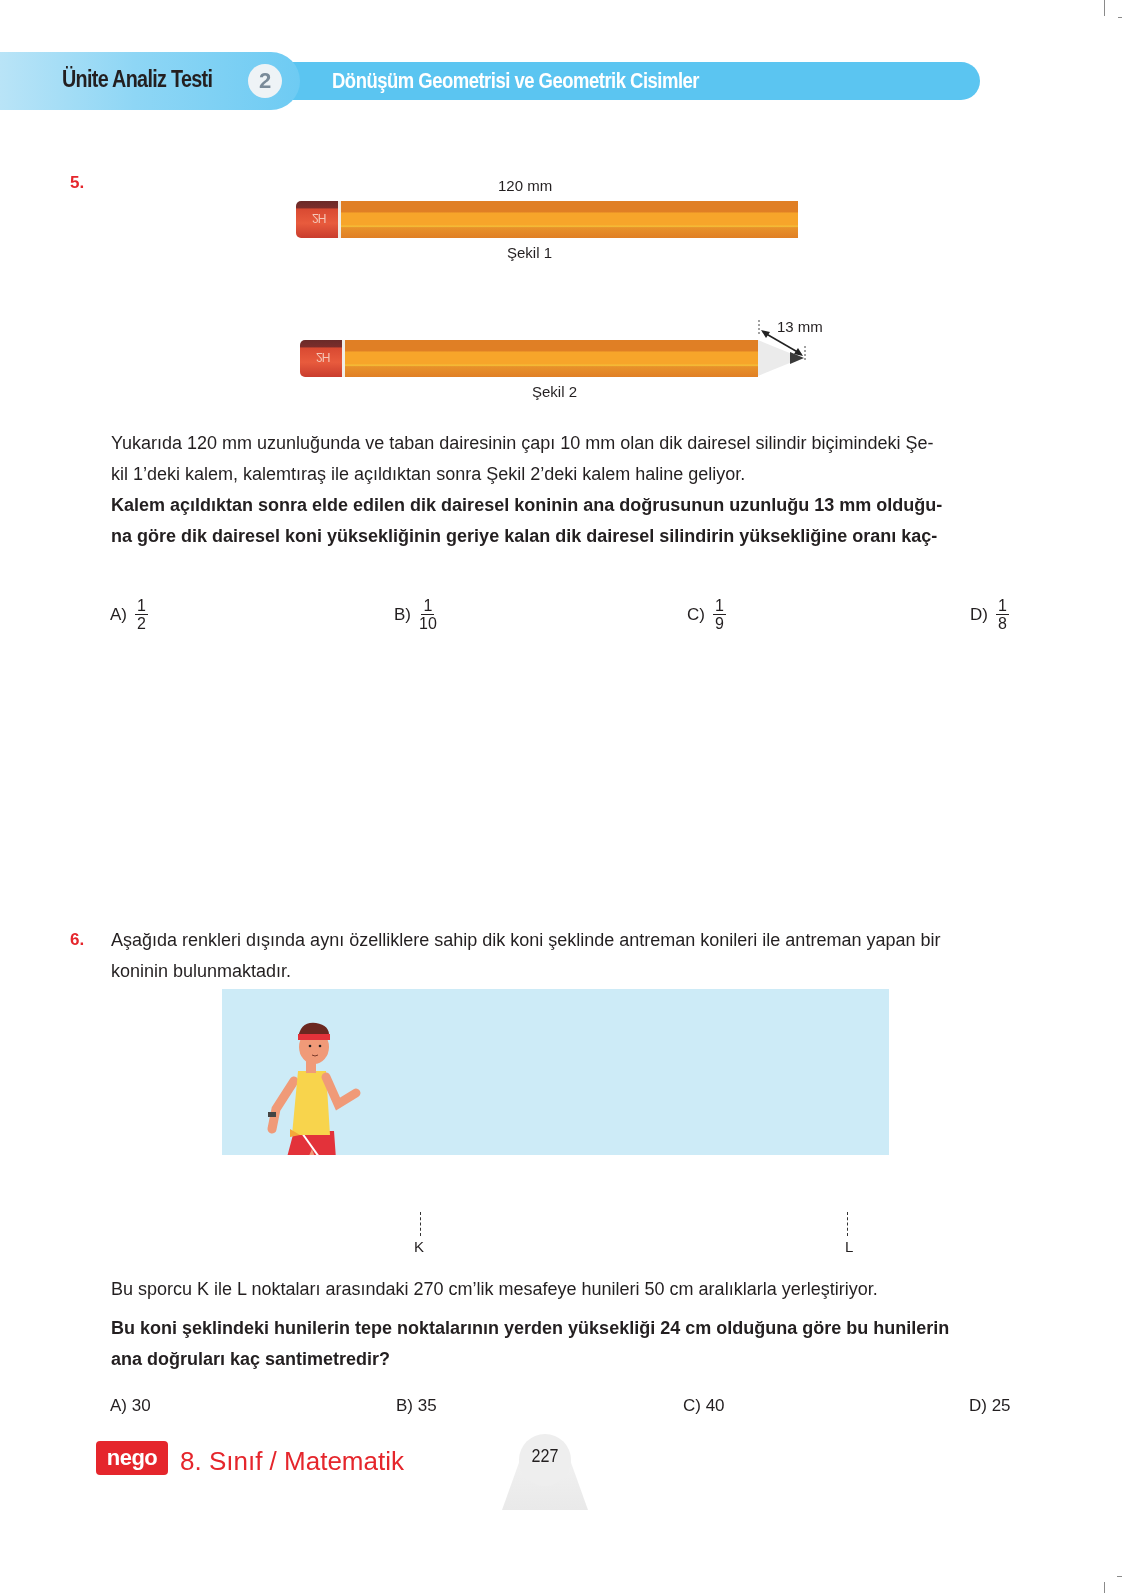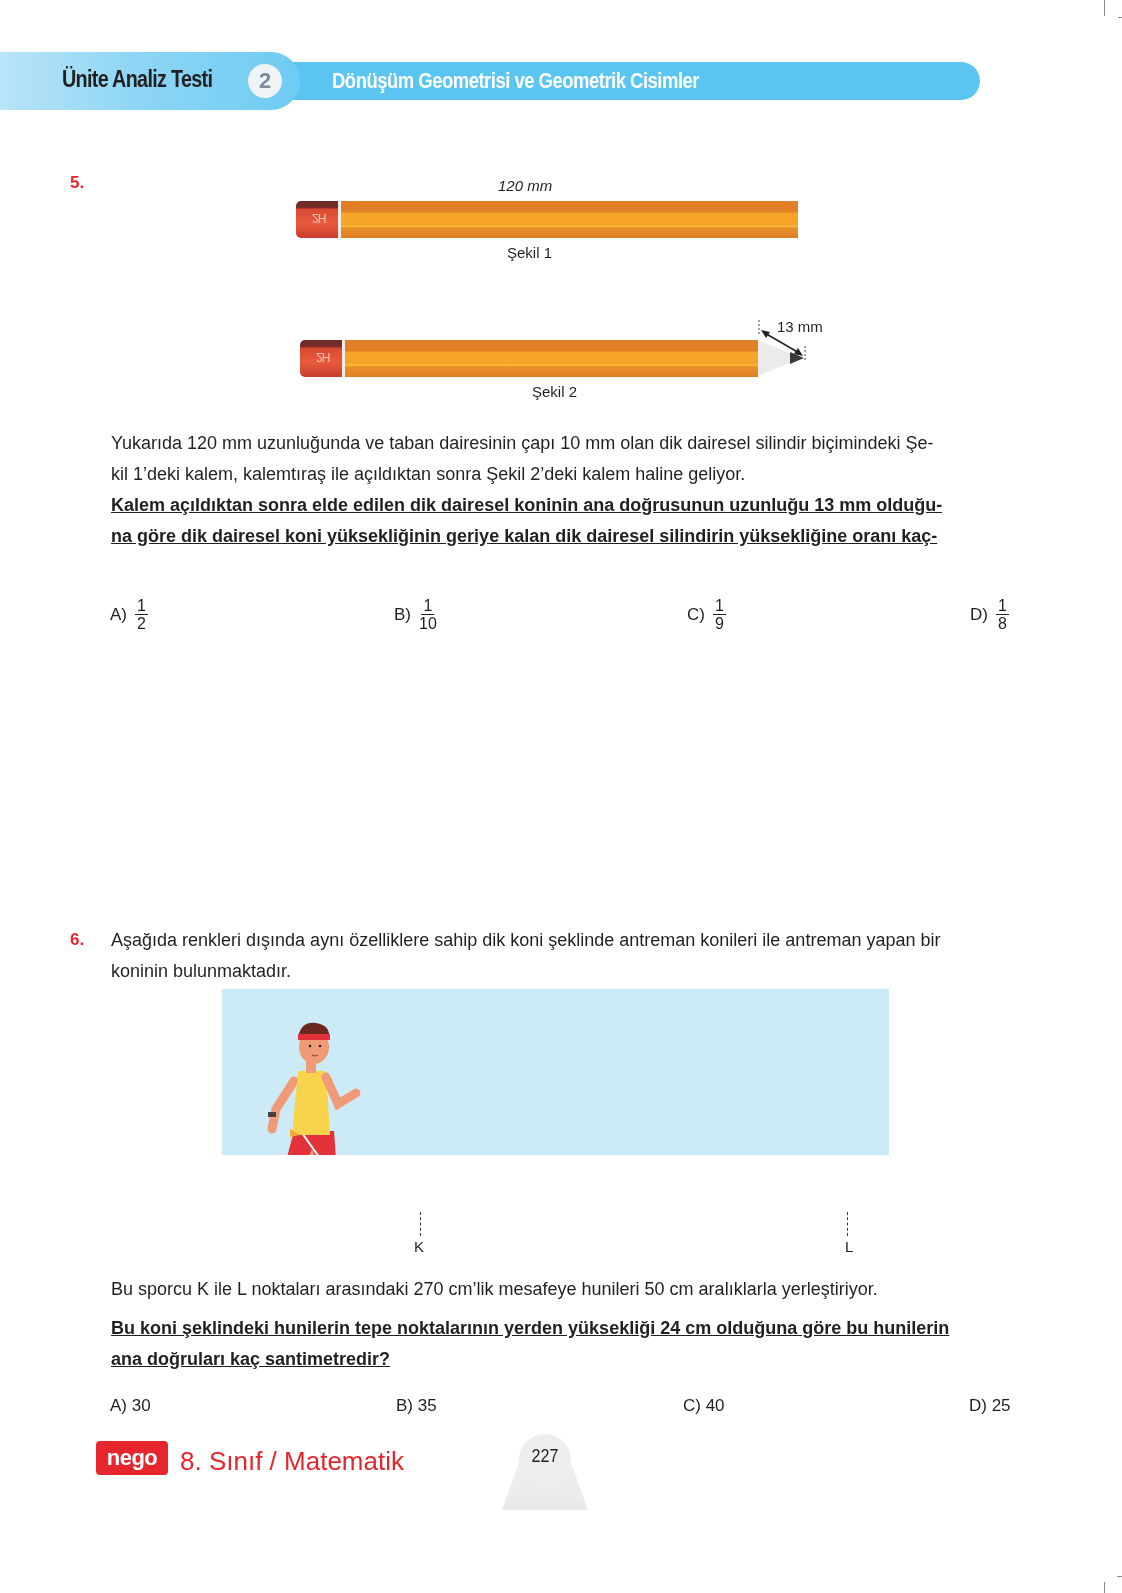--- a/index.html
+++ b/index.html
@@ -57,21 +57,21 @@
     border-top: 18.5px solid transparent; border-bottom: 18.5px solid transparent;
     border-left: 44px solid #ebebeb;
   }
   .pencil .lead {
     position: absolute; width: 0; height: 0;
     border-top: 6px solid transparent; border-bottom: 6px solid transparent;
     border-left: 14px solid #3a3a3a;
   }
 
   .para { position: absolute; left: 111px; width: 908px; font-size: 18px; line-height: 31px; text-align: justify; color: #231f20; }
-  .para.bold { font-weight: bold; line-height: 31px; text-decoration: underline; }
+  .para.bold { font-weight: bold; line-height: 31px; }
 
   .option { position: absolute; font-size: 17px; display: flex; align-items: center; gap: 8px; }
   .frac { display: inline-flex; flex-direction: column; align-items: center; font-size: 16px; line-height: 17px; }
   .frac .num { padding: 0 2px; border-bottom: 1px solid #231f20; }
 
   
   .scene { position: absolute; left: 222px; top: 989px; width: 667px; height: 166px; background: #cdebf7; overflow: hidden; }
   .ground { position: absolute; left: 0; top: 199px; width: 667px; height: 34px; background: #c3d8d6; }
   .cone { position: absolute; width: 52px; height: 52px; }
   .dash-line { position: absolute; border-top: 1.5px dashed #333; }
@@ -95,21 +95,21 @@
 <div class="crop" style="left:1104px;top:1582px;width:1px;height:11px;"></div>
 
 <div class="banner-right"></div>
 <div class="banner-left"></div>
 <div class="banner-title">Ünite Analiz Testi</div>
 <div class="banner-badge">2</div>
 <div class="banner-subtitle">Dönüşüm Geometrisi ve Geometrik Cisimler</div>
 
 <div class="qnum" style="left:70px;top:173px;">5.</div>
 
-<div class="fig-label" style="left:498px;top:177px;font-style:italic;">120 mm</div>
+<div class="fig-label" style="left:498px;top:177px;">120 mm</div>
 <div class="pencil" style="left:296px;top:201px;width:502px;">
   <div class="cap">
       <span>2H</span>
     </div>
   <div class="ferrule"></div>
   <div class="body" style="width:457px;"></div>
 </div>
 <div class="fig-label" style="left:507px;top:244px;">Şekil 1</div>
 
 <div class="fig-label" style="left:777px;top:318px;">13 mm</div>

